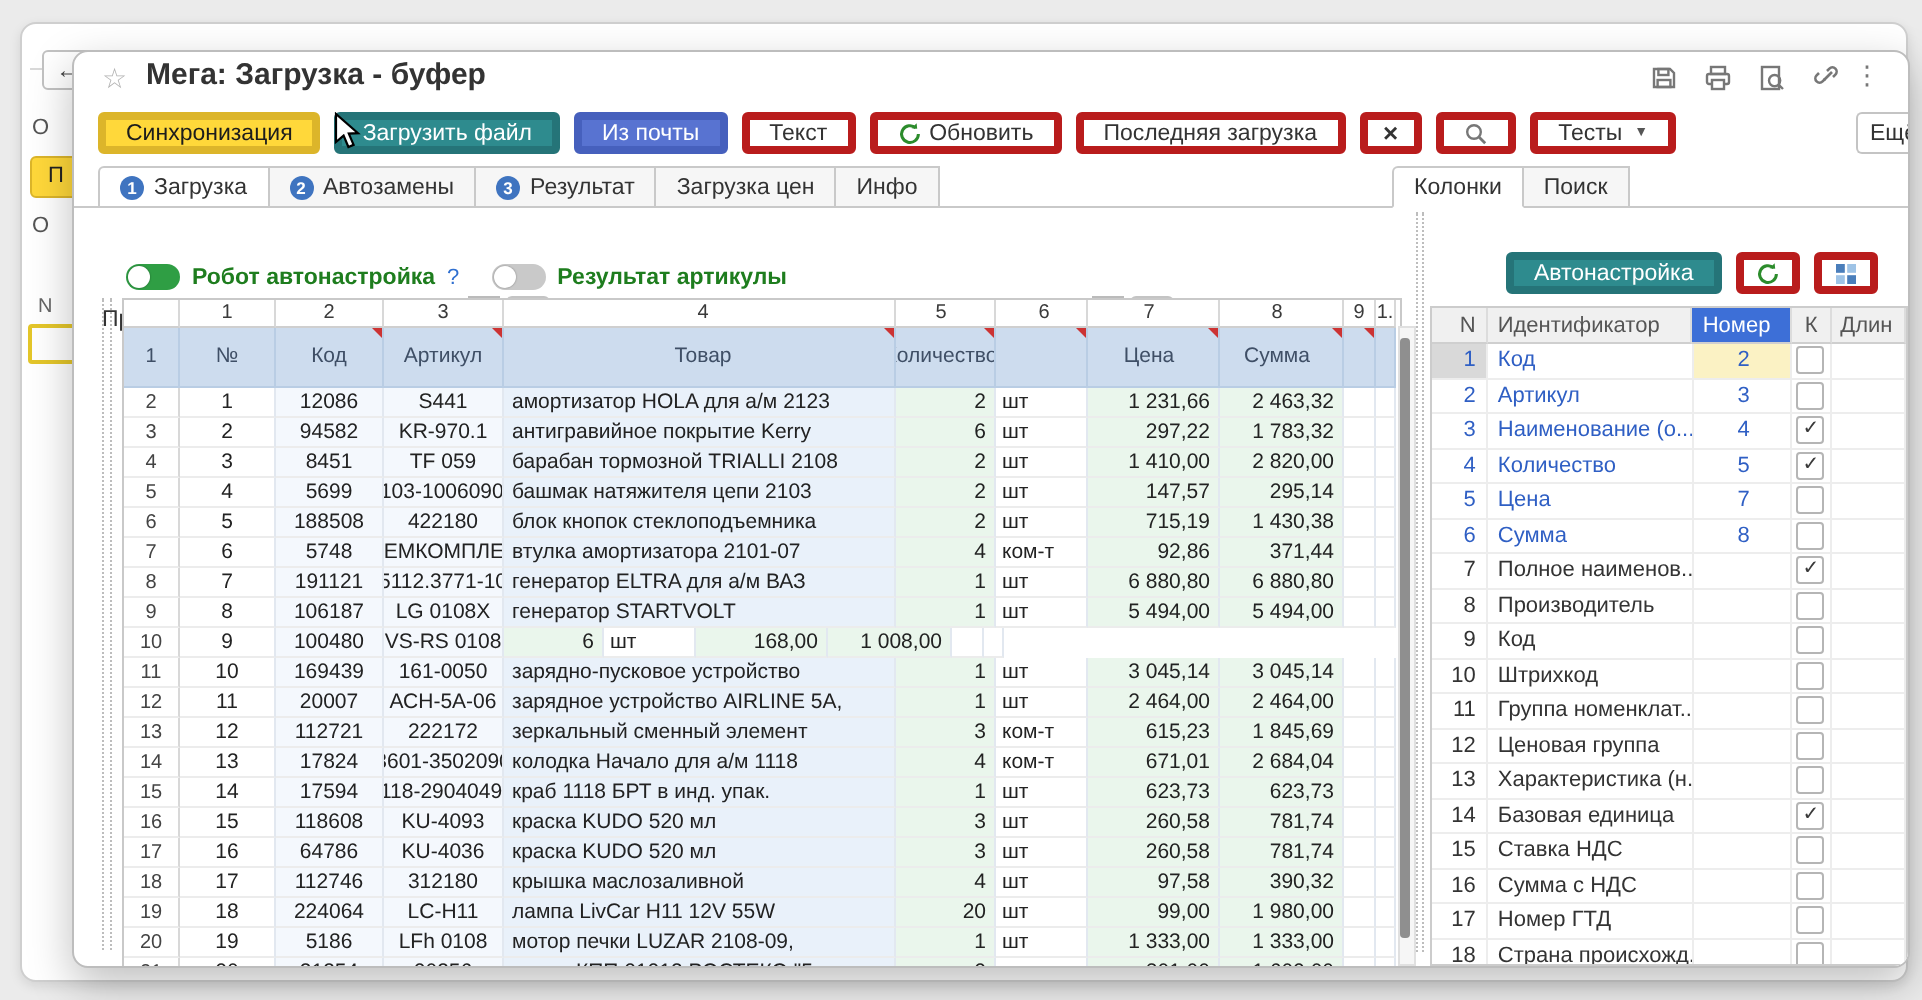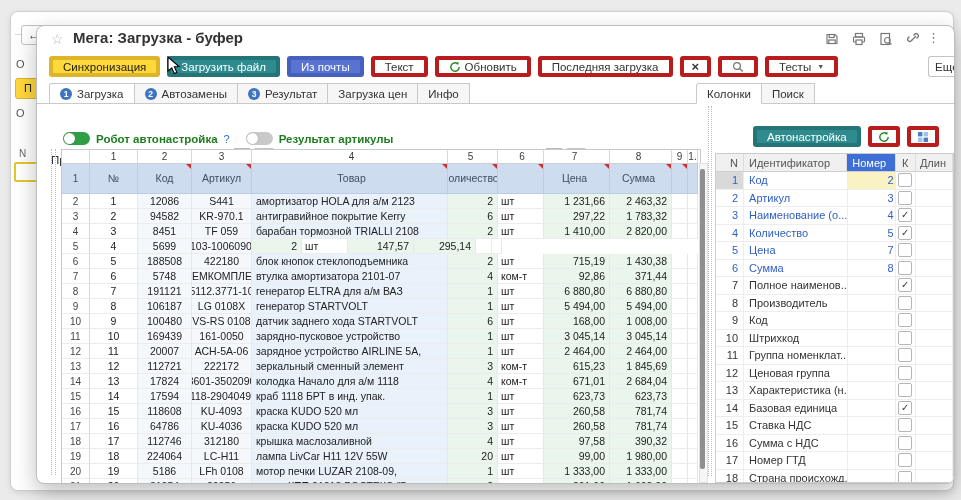--- a/index.html
+++ b/index.html
@@ -108,21 +108,21 @@
   .rp-tabs{position:absolute;left:678px;top:57px;display:flex;height:21px;}
   .rp-buttons{position:absolute;left:678px;top:100px;display:flex;gap:7px;align-items:center;margin-left:38px;}
   .right-table{position:absolute;left:678px;top:127px;width:237px;height:328px;border:1px solid #cccccc;
     overflow:hidden;background:#fff;font-size:11px;color:#333;}
   .rt-row{display:flex;}
   .rt-cell{box-sizing:border-box;border-right:1px solid #ededed;border-bottom:1px solid #ededed;overflow:hidden;
     white-space:nowrap;display:flex;align-items:center;height:17.5px;}
   .rt-hdr .rt-cell{background:#f0f0f0;border-right:1px solid #dcdcdc;border-bottom:1px solid #cfcfcf;height:18px;color:#555;}
   .rn{width:30px;justify-content:flex-end;padding-right:5px;}
   .rid{width:112px;padding-left:5px;}
-  .rnum{width:52px;justify-content:flex-end;padding-right:1px;}
+  .rnum{width:52px;justify-content:flex-end;padding-right:20px;}
   .rk{width:22px;justify-content:center;}
   .rlen{width:40px;padding-left:4px;}
   .rt-hdr .rnum{background:#3d6fd7;color:#fff;justify-content:flex-start;padding-left:5px;}
   .accent .rn,.accent .rid,.accent .rnum{color:#2f5fc4;}
   .sel-n{background:#d9d9d9;}
   .sel-num{background:#fbf2c4;}
   .cb{width:12px;height:12px;border:1px solid #b5b5b5;border-radius:2px;background:#fff;
     display:flex;align-items:center;justify-content:center;font-size:10px;color:#3a3a3a;line-height:10px;}
 
   
@@ -350,20 +350,21 @@
           <div class="mt-cell c7">1 410,00</div>
           <div class="mt-cell c8">2 820,00</div>
           <div class="mt-cell c9"></div>
           <div class="mt-cell c10"></div>
         </div>
         <div class="mt-row datarow">
           <div class="mt-cell c0">5</div>
           <div class="mt-cell c1">4</div>
           <div class="mt-cell c2">5699</div>
           <div class="mt-cell c3">2103-1006090Р</div>
+          <div class="mt-cell c4">башмак натяжителя цепи 2103</div>
           <div class="mt-cell c5">2</div>
           <div class="mt-cell c6">шт</div>
           <div class="mt-cell c7">147,57</div>
           <div class="mt-cell c8">295,14</div>
           <div class="mt-cell c9"></div>
           <div class="mt-cell c10"></div>
         </div>
         <div class="mt-row datarow">
           <div class="mt-cell c0">6</div>
           <div class="mt-cell c1">5</div>
@@ -414,21 +415,20 @@
           <div class="mt-cell c7">5 494,00</div>
           <div class="mt-cell c8">5 494,00</div>
           <div class="mt-cell c9"></div>
           <div class="mt-cell c10"></div>
         </div>
         <div class="mt-row datarow">
           <div class="mt-cell c0">10</div>
           <div class="mt-cell c1">9</div>
           <div class="mt-cell c2">100480</div>
           <div class="mt-cell c3">VS-RS 0108</div>
-          <div class="mt-cell c4">датчик заднего хода STARTVOLT</div>
           <div class="mt-cell c5">6</div>
           <div class="mt-cell c6">шт</div>
           <div class="mt-cell c7">168,00</div>
           <div class="mt-cell c8">1 008,00</div>
           <div class="mt-cell c9"></div>
           <div class="mt-cell c10"></div>
         </div>
         <div class="mt-row datarow">
           <div class="mt-cell c0">11</div>
           <div class="mt-cell c1">10</div>

